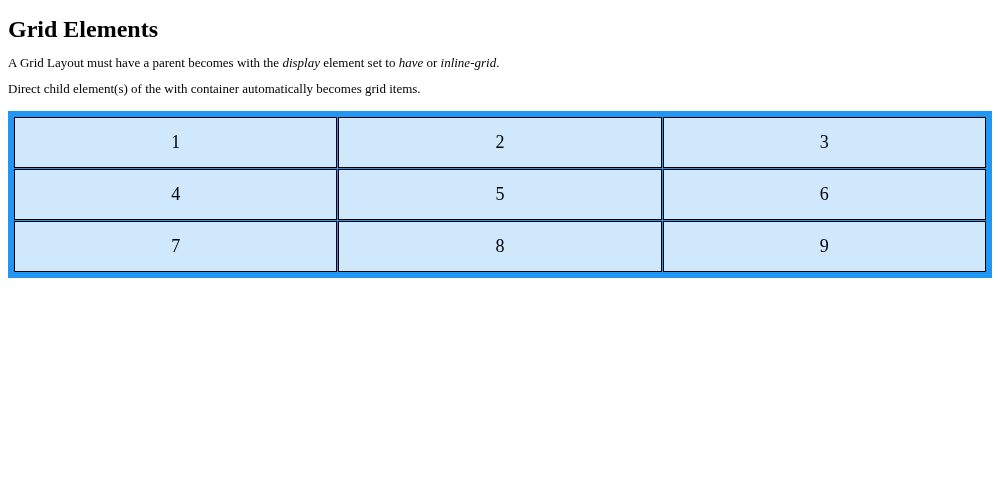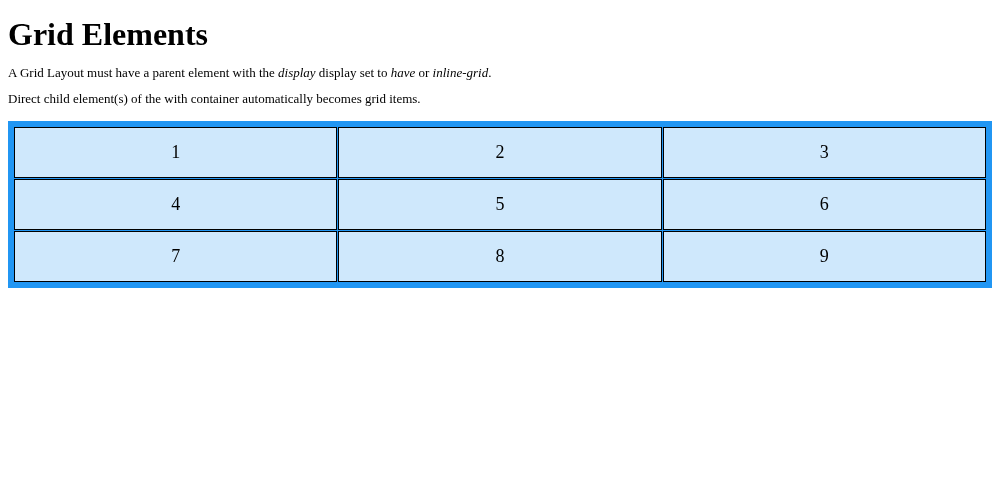--- a/index.html
+++ b/index.html
@@ -6,21 +6,21 @@
       box-sizing: border-box;
     }
     body {
       font-family: "Times New Roman", Times, serif;
       margin: 8px;
       padding: 0;
       background: #ffffff;
       color: #000000;
     }
     h1 {
-      font-size: 32px;
+      font-size: 24px;
       font-weight: bold;
       margin: 8px 0 12px 0;
     }
     p {
       font-size: 13px;
       margin: 10px 0;
     }
     em {
       font-style: italic;
     }
@@ -40,21 +40,21 @@
       font-size: 18px;
       font-family: "Times New Roman", Times, serif;
     }
   </style>
 </head>
 <body>
 
 <h1>Grid Elements</h1>
 
 <p>
-  <span>A Grid Layout must have a parent element with the </span><em>display</em><span> display set to </span><em>have</em><span> or </span><em>inline-grid</em><span>.</span>
+  <span>A Grid Layout must have a parent becomes with the </span><em>display</em><span> element set to </span><em>have</em><span> or </span><em>inline-grid</em><span>.</span>
 </p>
 
 <p>Direct child element(s) of the with container automatically becomes grid items.</p>
 
 <div class="grid-container">
   <div class="grid-item">1</div>
   <div class="grid-item">2</div>
   <div class="grid-item">3</div>
   <div class="grid-item">4</div>
   <div class="grid-item">5</div>

